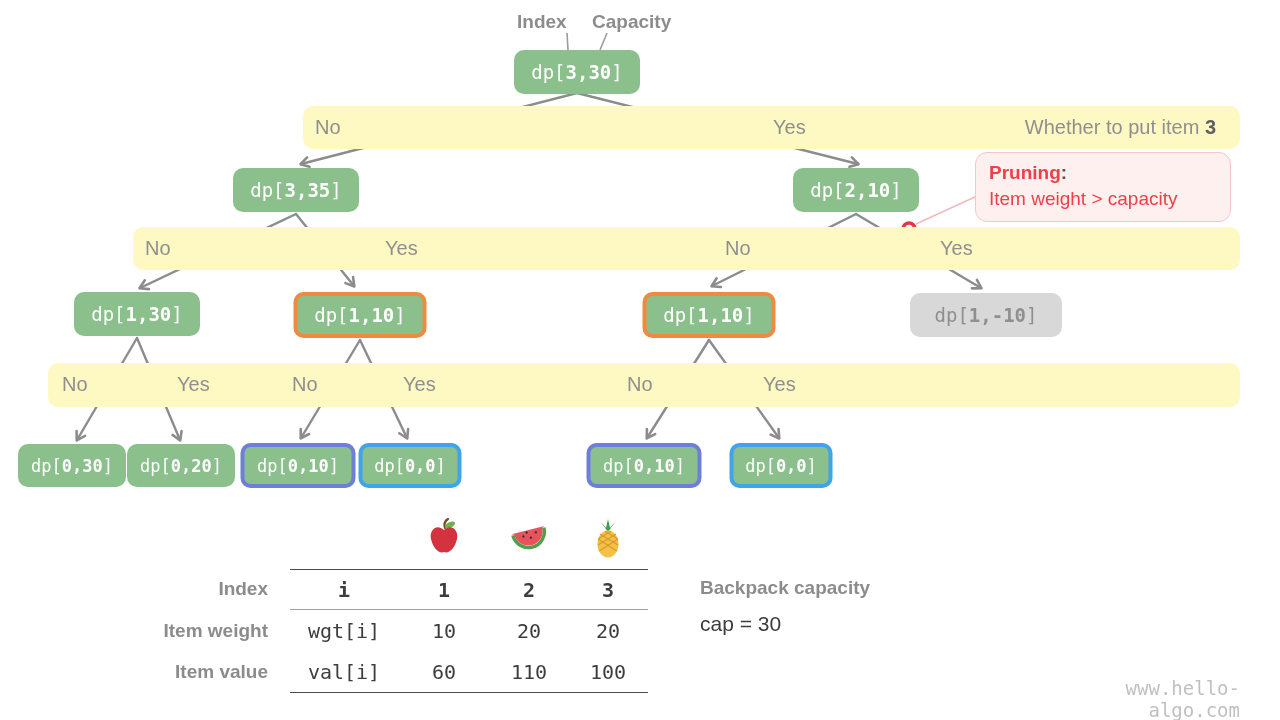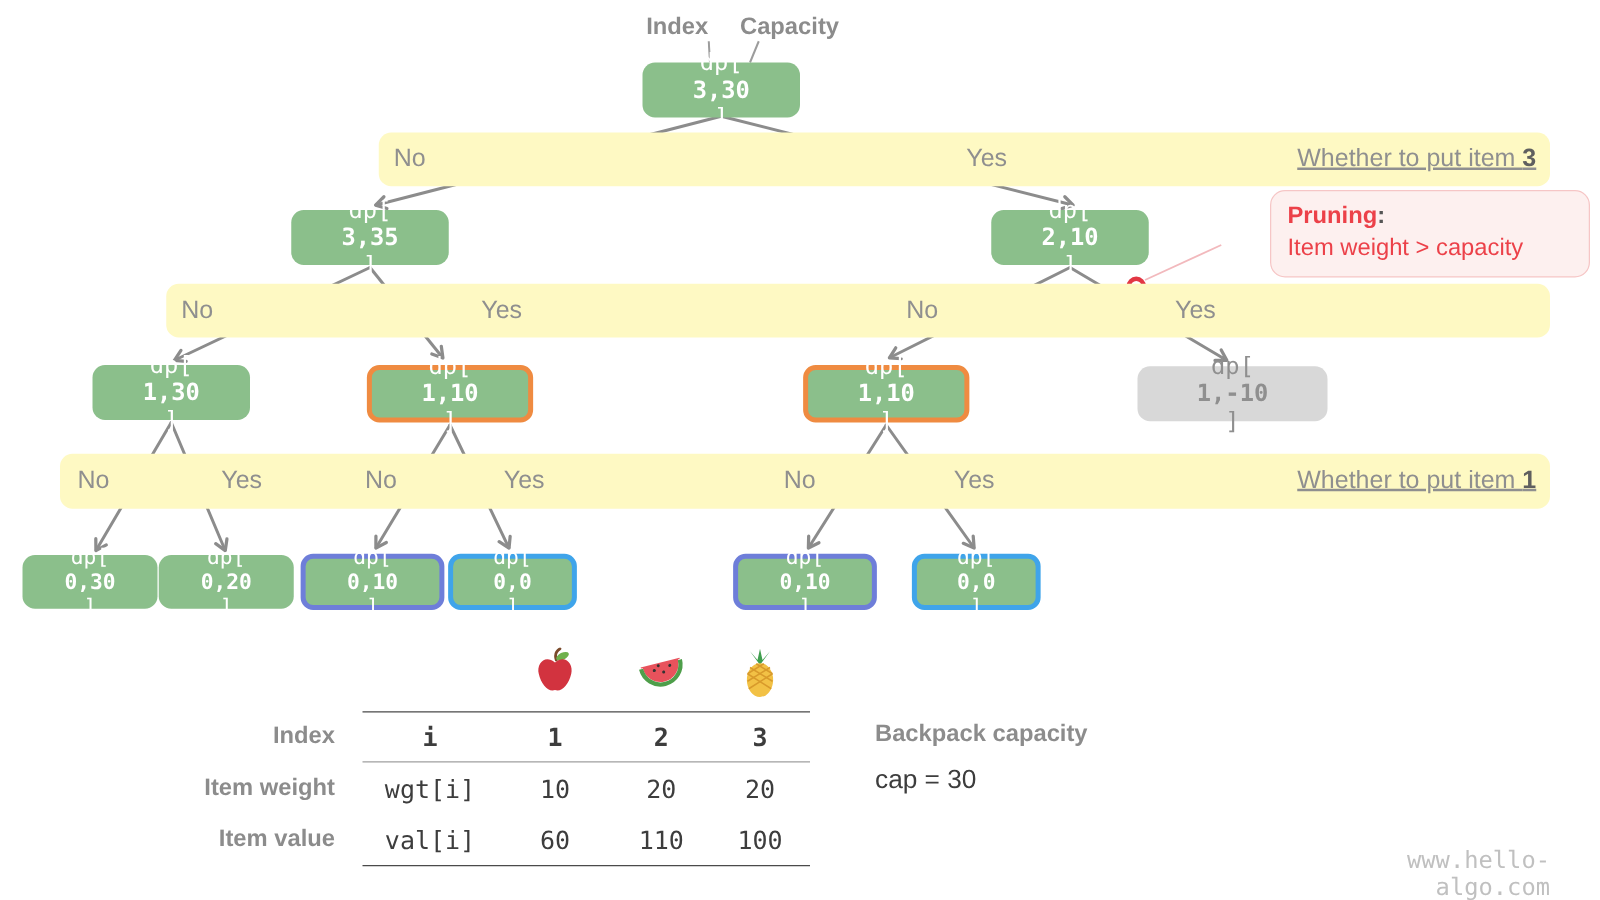--- a/index.html
+++ b/index.html
@@ -2,38 +2,38 @@
 <html><head>
 <meta charset="utf-8">
 <style>
   html,body{margin:0;padding:0;}
   body{width:1280px;height:720px;background:#ffffff;position:relative;overflow:hidden;
        font-family:"Liberation Sans",sans-serif;}
   .abs{position:absolute;}
   
   .band{position:absolute;height:43px;background:#fef9c3;border-radius:10px;}
   .band .lbl{position:absolute;top:0;height:43px;line-height:43px;font-size:20px;color:#8f8f8f;}
-  .band .q{position:absolute;right:11px;top:0;height:55px;line-height:43px;font-size:20px;color:#8f8f8f;white-space:nowrap;text-decoration:underline;}
+  .band .q{position:absolute;right:24px;top:0;height:55px;line-height:43px;font-size:20px;color:#8f8f8f;white-space:nowrap;}
   .band .q b{color:#5f5f5f;font-weight:bold;}
   
   .node{position:absolute;height:44px;border-radius:10px;background:#8bbf8b;
         display:flex;align-items:center;justify-content:center;white-space:nowrap;
         font-family:"DejaVu Sans Mono",monospace;font-size:19px;color:#ffffff;
-        transform:translateX(-50%);box-sizing:border-box;flex-direction:column;}
+        transform:translateX(-50%);box-sizing:border-box;}
   .node .arg{font-weight:bold;}
   .node.small{font-size:17px;height:43px;}
   .node.b-orange{border:4px solid #ef8b41;}
   .node.b-purple{border:4px solid #6e7ed9;}
   .node.b-blue{border:4px solid #3fa4ea;}
   .node.gray{background:#d8d8d8;color:#8f8f8f;}
   
   .ptr-label{position:absolute;font-size:19px;font-weight:bold;color:#8c8c8c;}
   
   .pruning{position:absolute;left:975px;top:152px;width:256px;height:70px;box-sizing:border-box;
-           background:#fdf0ef;border:1.5px solid #f6c6c6;border-radius:12px;padding:9px 0 0 13px;margin-left:41px;}
+           background:#fdf0ef;border:1.5px solid #f6c6c6;border-radius:12px;padding:9px 0 0 13px;}
   .pruning .line1{font-size:19px;color:#ec4149;}
   .pruning .line1 .t{font-weight:bold;}
   .pruning .line1 .c{color:#555555;font-weight:bold;}
   .pruning .line2{font-size:19px;color:#ec4149;margin-top:4px;}
   
   .row-label{position:absolute;width:228px;left:40px;text-align:right;
              font-size:19px;font-weight:bold;color:#8c8c8c;}
   .tbl{position:absolute;left:290px;top:569px;width:358px;
        font-family:"DejaVu Sans Mono",monospace;font-size:20px;color:#3d3d3d;}
   .tbl .trow{display:grid;grid-template-columns:108px 92px 78px 80px;align-items:center;}
@@ -102,21 +102,20 @@
   <span class="lbl" style="left:592px">No</span>
   <span class="lbl" style="left:807px">Yes</span>
 </div>
 <div class="band" style="left:48px;top:363px;width:1192px;height:44px">
   <span class="lbl" style="left:14px">No</span>
   <span class="lbl" style="left:129px">Yes</span>
   <span class="lbl" style="left:244px">No</span>
   <span class="lbl" style="left:355px">Yes</span>
   <span class="lbl" style="left:579px">No</span>
   <span class="lbl" style="left:715px">Yes</span>
-  <span class="q"><span>Whether to put item </span><b>1</b></span>
 </div>
 
 <div class="node" style="left:577px;top:50px;width:126px">
   <span>dp[</span>
     <span class="arg">3,30</span>
     <span>]</span>
 </div>
 <div class="node" style="left:296px;top:168px;width:126px">
   <span>dp[</span>
     <span class="arg">3,35</span>

